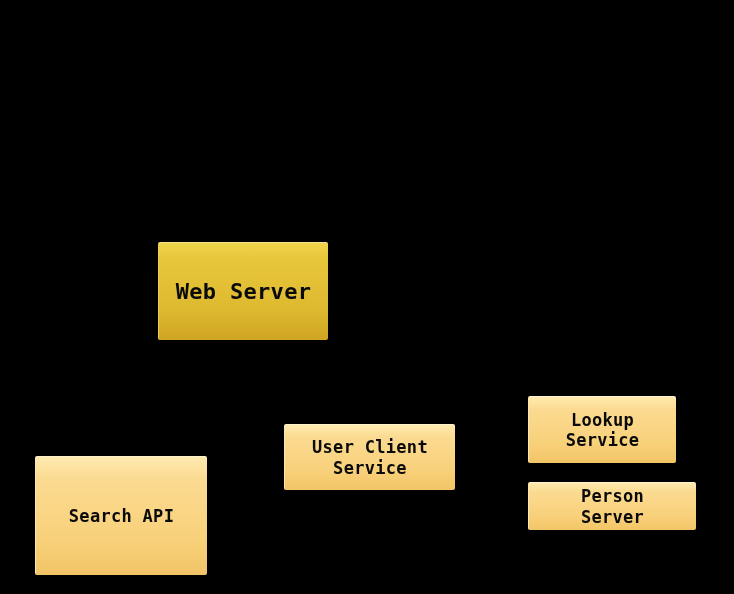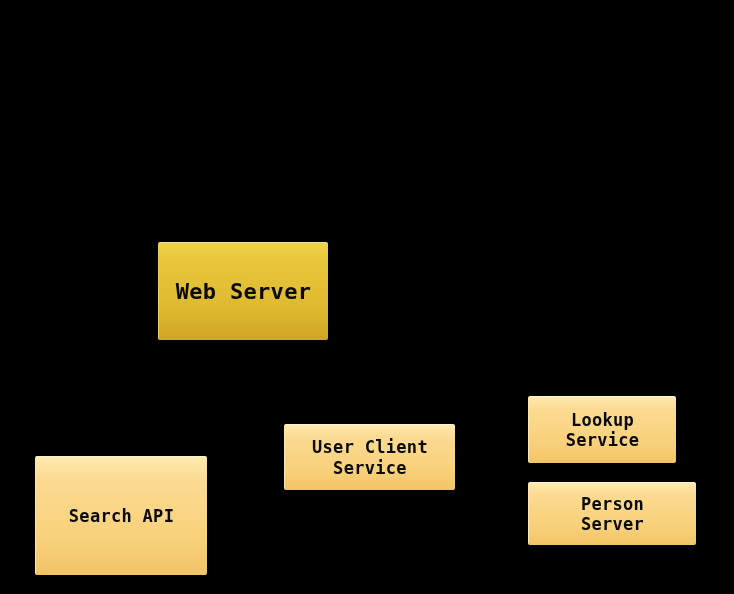--- a/index.html
+++ b/index.html
@@ -62,20 +62,20 @@
       <span class="node-label">Web Server</span>
     </div>
     <div class="node fill-peach" style="left: 528px; top: 388px; width: 148px; height: 67px; font-size: 17px; margin-top: 8px;">
       <span class="node-label">Lookup
 Service</span>
     </div>
     <div class="node fill-peach" style="left: 284px; top: 424px; width: 171px; height: 66px; font-size: 17px;">
       <span class="node-label">User Client
 Service</span>
     </div>
-    <div class="node fill-peach" style="left: 528px; top: 482px; width: 168px; height: 63px; font-size: 17px;">
+    <div class="node fill-peach" style="left: 528px; top: 482px; width: 168px; height: 48px; font-size: 17px;">
       <span class="node-label">Person
 Server</span>
     </div>
     <div class="node fill-peach" style="left: 35px; top: 456px; width: 172px; height: 119px; font-size: 17px;">
       <span class="node-label">Search API</span>
     </div>
   </div>
 
 </body></html>

